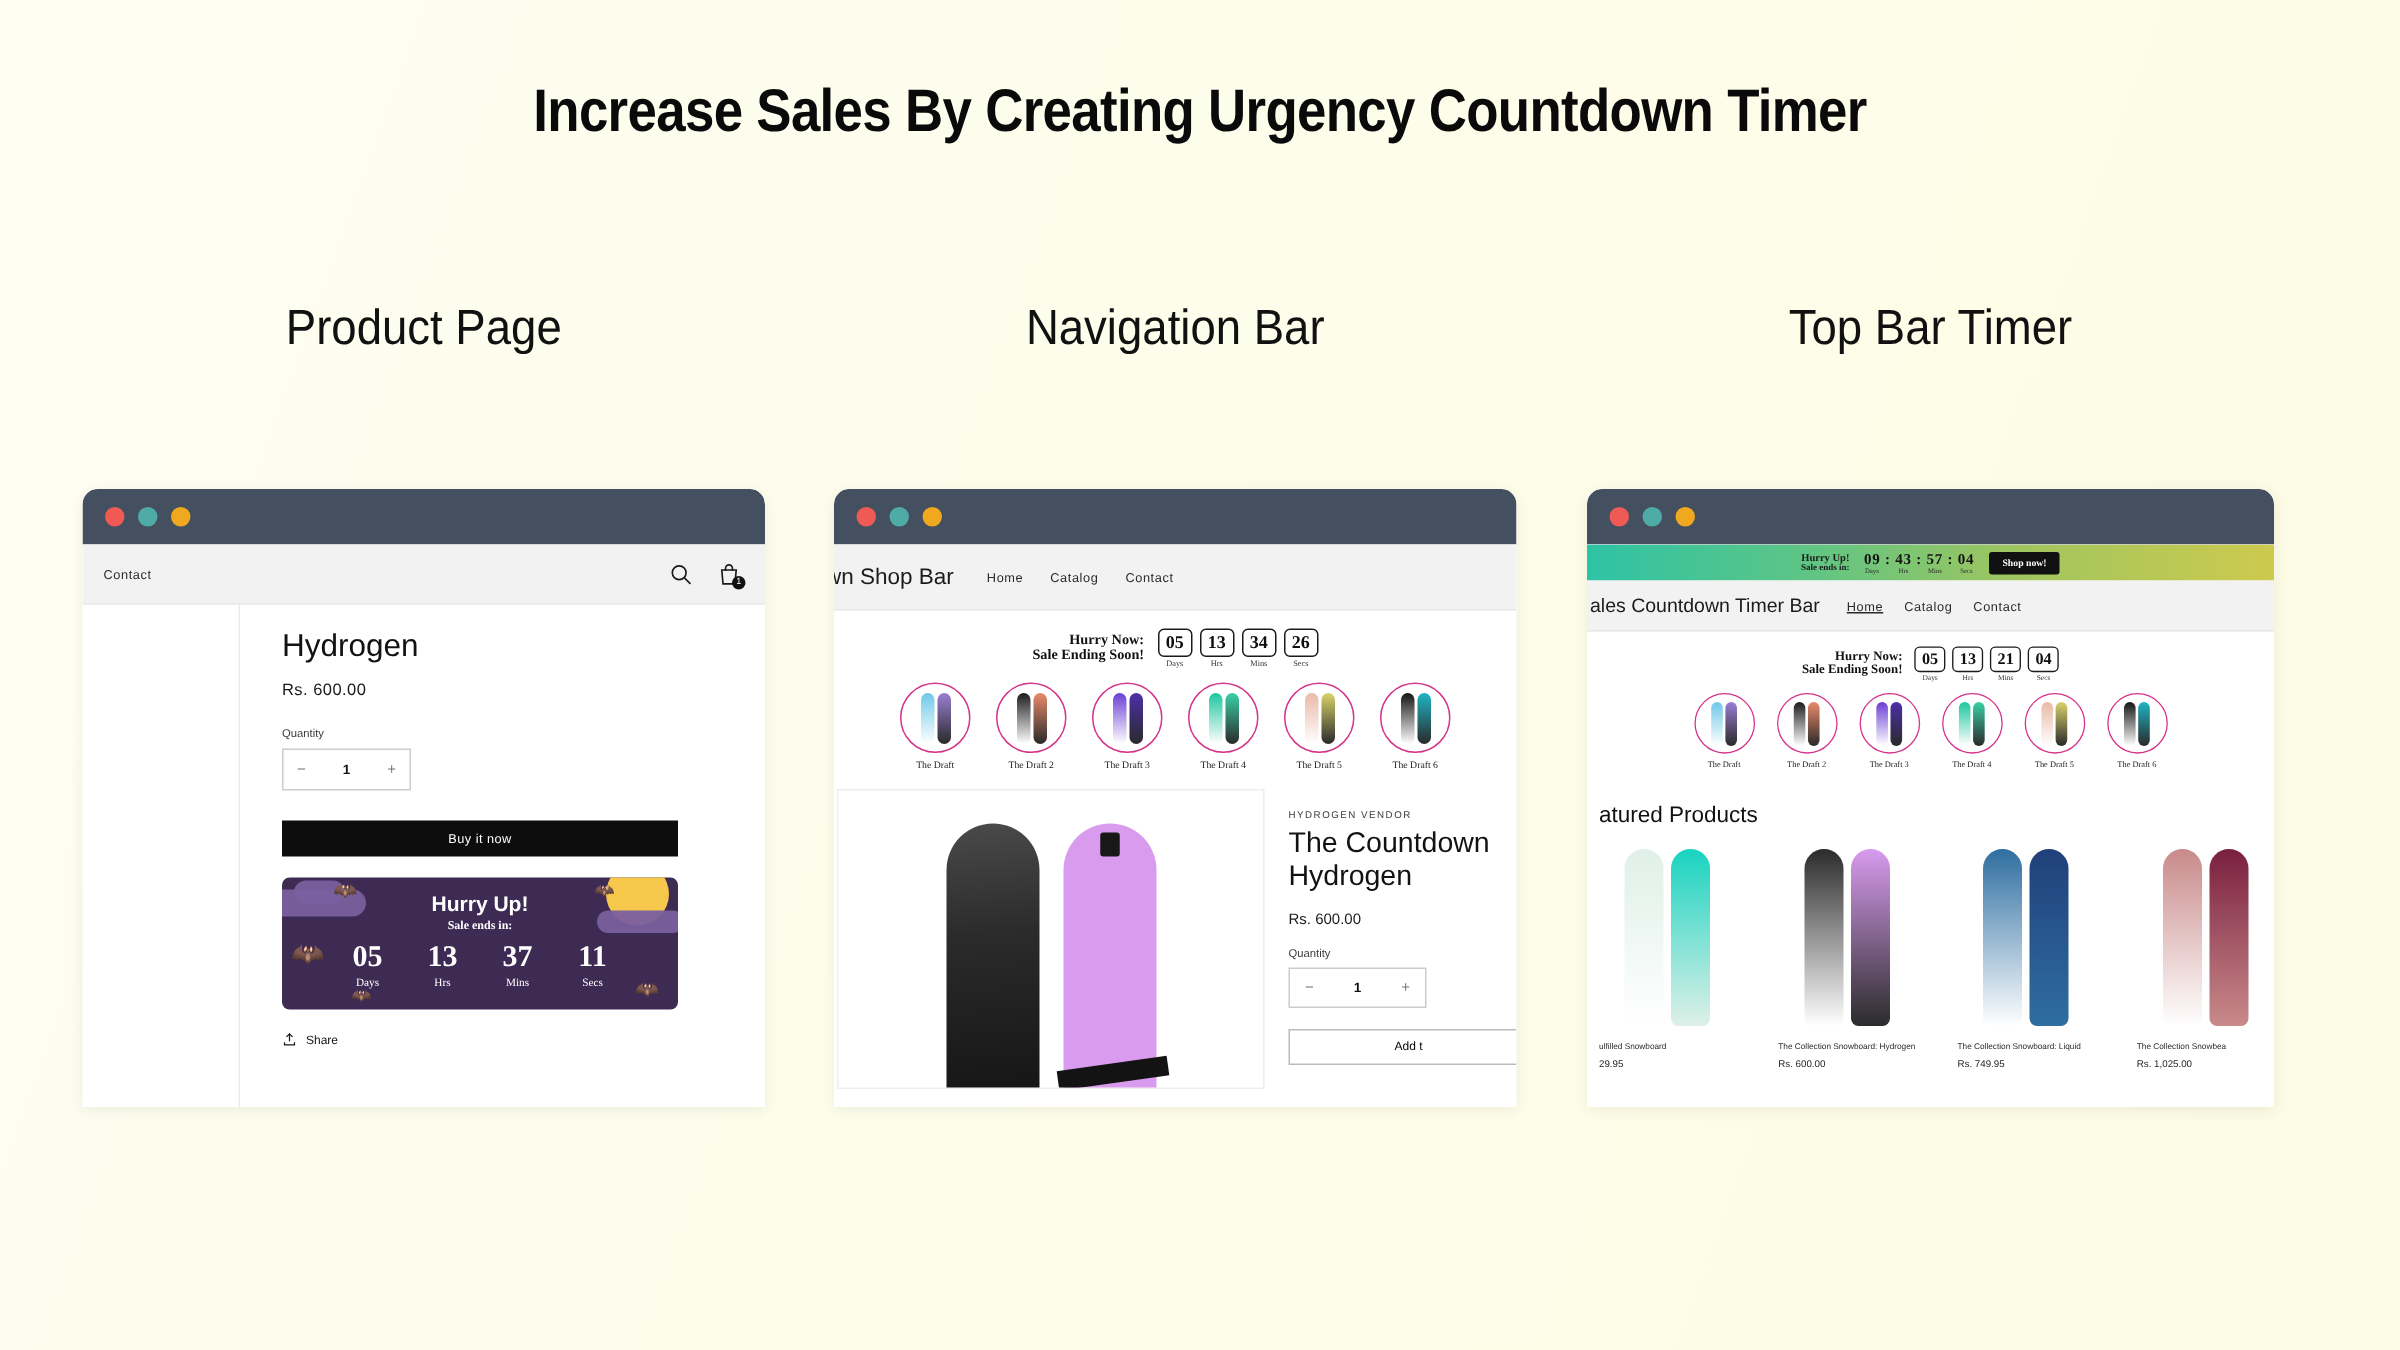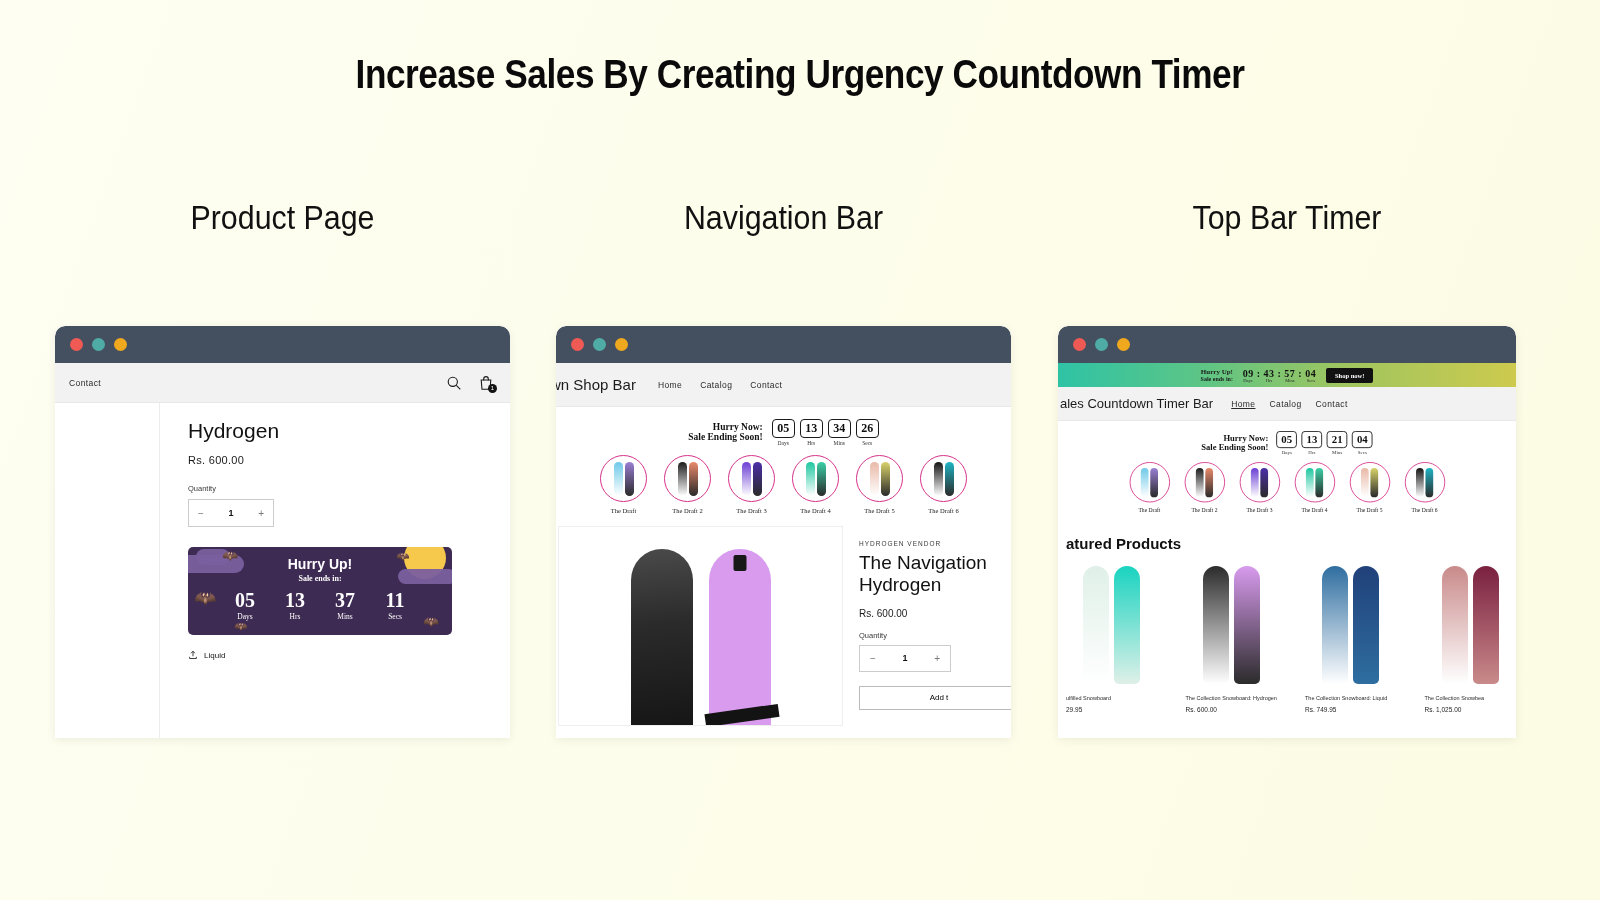--- a/index.html
+++ b/index.html
@@ -184,21 +184,21 @@
   .tb-clock { text-align: center; font-family: "Liberation Serif", serif; }
   .tb-time { font-size: 10px; font-weight: 700; color: #121212; letter-spacing: .5px; }
   .tb-units { display: flex; gap: 7px; justify-content: center; font-size: 4.5px; color: #2a2a2a; margin-top: -1px; }
   .tb-units span { width: 14px; }
   .tb-shop {
     background: #111; color: #fff; font-size: 6.5px; font-weight: 700;
     padding: 4px 9px; border-radius: 2px; font-family: "Liberation Serif", serif;
   }
 
   
-  .feat-title { font-size: 15px; font-weight: 700; color: #111; margin: 14px 0 0 8px; }
+  .feat-title { font-size: 15px; font-weight: 400; color: #111; margin: 14px 0 0 8px; }
   .feat-row { display: flex; gap: 28px; margin-top: 14px; padding-left: 8px; }
   .feat-item { width: 120px; }
   .feat-imgs { height: 120px; display: flex; justify-content: center; align-items: flex-start; gap: 5px; }
   .fb { width: 26px; height: 118px; border-radius: 13px 13px 5px 5px; position: relative; overflow: hidden; }
   .feat-name { font-size: 5.5px; color: #2a2a2a; margin-top: 9px; white-space: nowrap; }
   .feat-price { font-size: 6.5px; color: #1f1f1f; margin-top: 5px; }
 </style>
 </head>
 <body>
 
@@ -239,20 +239,21 @@
       <div class="p1-left"></div>
       <div class="p1-right">
         <div class="prod-title">Hydrogen</div>
         <div class="prod-price">Rs. 600.00</div>
         <div class="qty-label">Quantity</div>
         <div class="qty-box">
           <span class="qty-sign">−</span>
           <span class="qty-val">1</span>
           <span class="qty-sign">+</span>
         </div>
+        <div class="btn-buy">Buy it now</div>
 
         <div class="hw-timer">
           <span class="hw-moon"></span>
           <span class="hw-cloud" style="left:-10px;top:8px;width:66px;height:18px;"></span>
           <span class="hw-cloud" style="left:8px;top:2px;width:34px;height:16px;"></span>
           <span class="hw-cloud" style="right:-4px;top:22px;width:58px;height:15px;"></span>
           <span class="bat" style="left:34px;top:2px;font-size:13px;">🦇</span>
           <span class="bat" style="left:6px;top:42px;font-size:18px;">🦇</span>
           <span class="bat" style="left:46px;top:74px;font-size:11px;">🦇</span>
           <span class="bat" style="right:42px;top:4px;font-size:11px;">🦇</span>
@@ -278,21 +279,21 @@
             </div>
           </div>
         </div>
 
         <div class="share-row">
           <svg width="10" height="10" viewBox="0 0 12 12" fill="none" stroke="#1a1a1a" stroke-width="1">
             <path d="M6 1.5v6"></path>
               <path d="M3.6 3.9 6 1.5l2.4 2.4"></path>
               <path d="M2 8.2v2h8v-2"></path>
           </svg>
-          <span class="share-txt">Liquid</span>
+          <span class="share-txt">Share</span>
         </div>
       </div>
     </div>
   </div>
 </div>
 
 <div class="frame" id="frame1">
   <div class="titlebar">
     <span class="dot red"></span>
     <span class="dot teal"></span>
@@ -382,21 +383,21 @@
     <div class="p2-lower">
       <div class="p2-gallery">
         <span class="big-board board-dark"></span>
         <span class="big-board board-lilac">
           <span style="position:absolute;top:6px;left:50%;transform:translateX(-50%);width:13px;height:16px;background:#181818;border-radius:2px;"></span>
           <span style="position:absolute;bottom:12px;left:-4px;width:74px;height:13px;background:#131313;transform:rotate(-8deg);"></span>
         </span>
       </div>
       <div class="p2-info">
         <div class="vendor">HYDROGEN VENDOR</div>
-        <div class="big-title">The Navigation</div>
+        <div class="big-title">The Countdown</div>
         <div class="big-title">Hydrogen</div>
         <div class="p2-price">Rs. 600.00</div>
         <div class="p2-qty-label">Quantity</div>
         <div class="p2-qty">
           <span class="qty-sign">−</span>
           <span class="qty-val">1</span>
           <span class="qty-sign">+</span>
         </div>
         <div class="p2-addbtn">Add t</div>
       </div>

